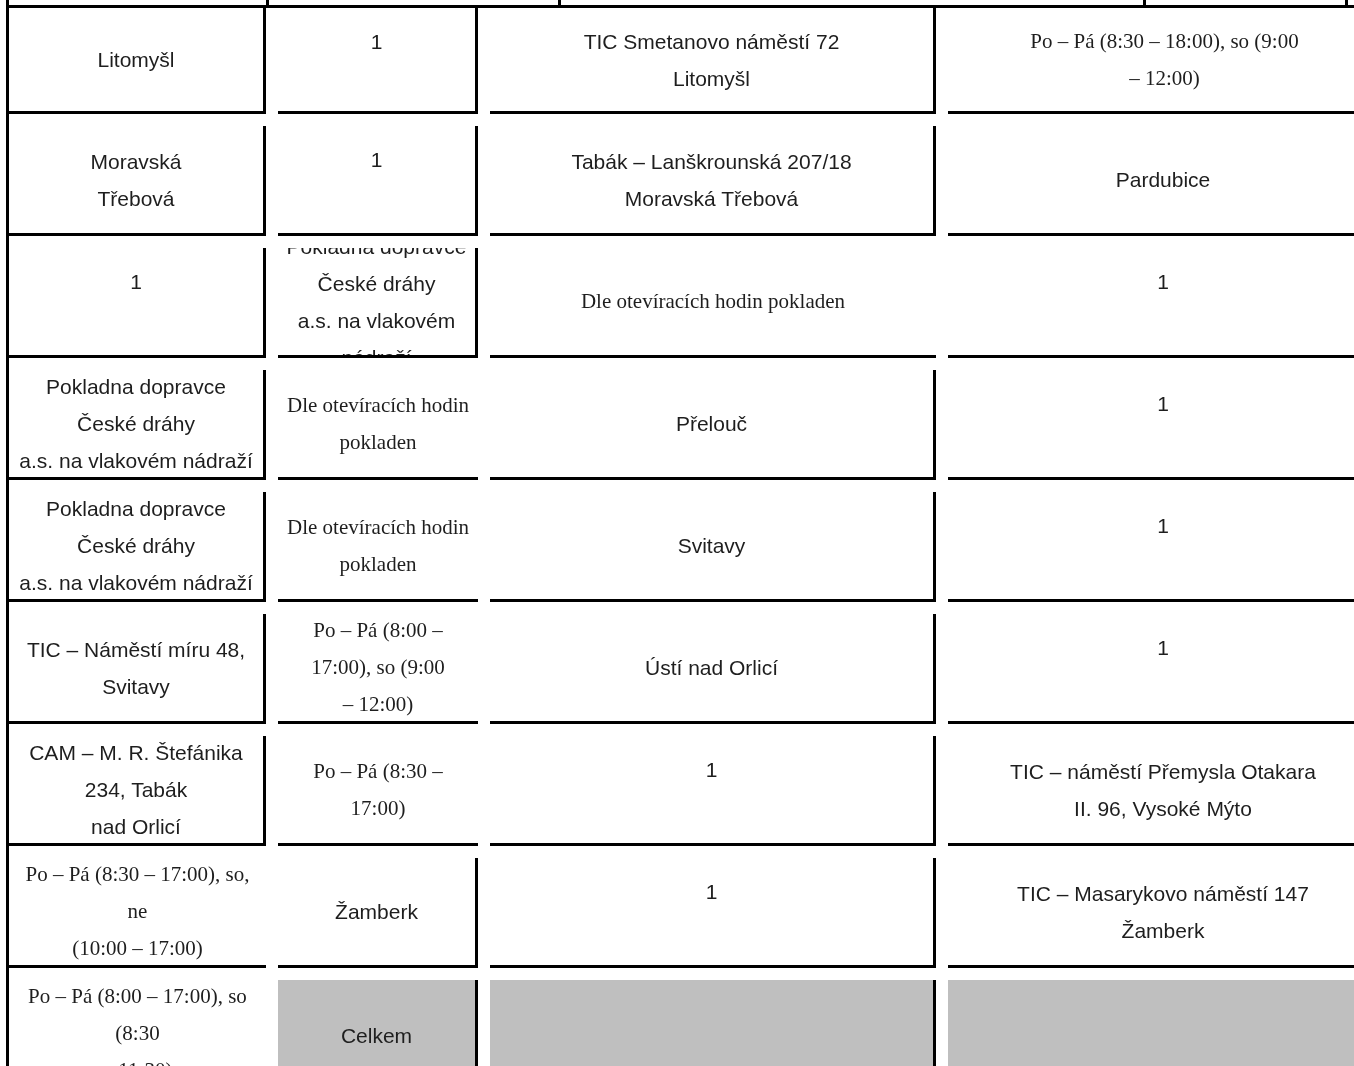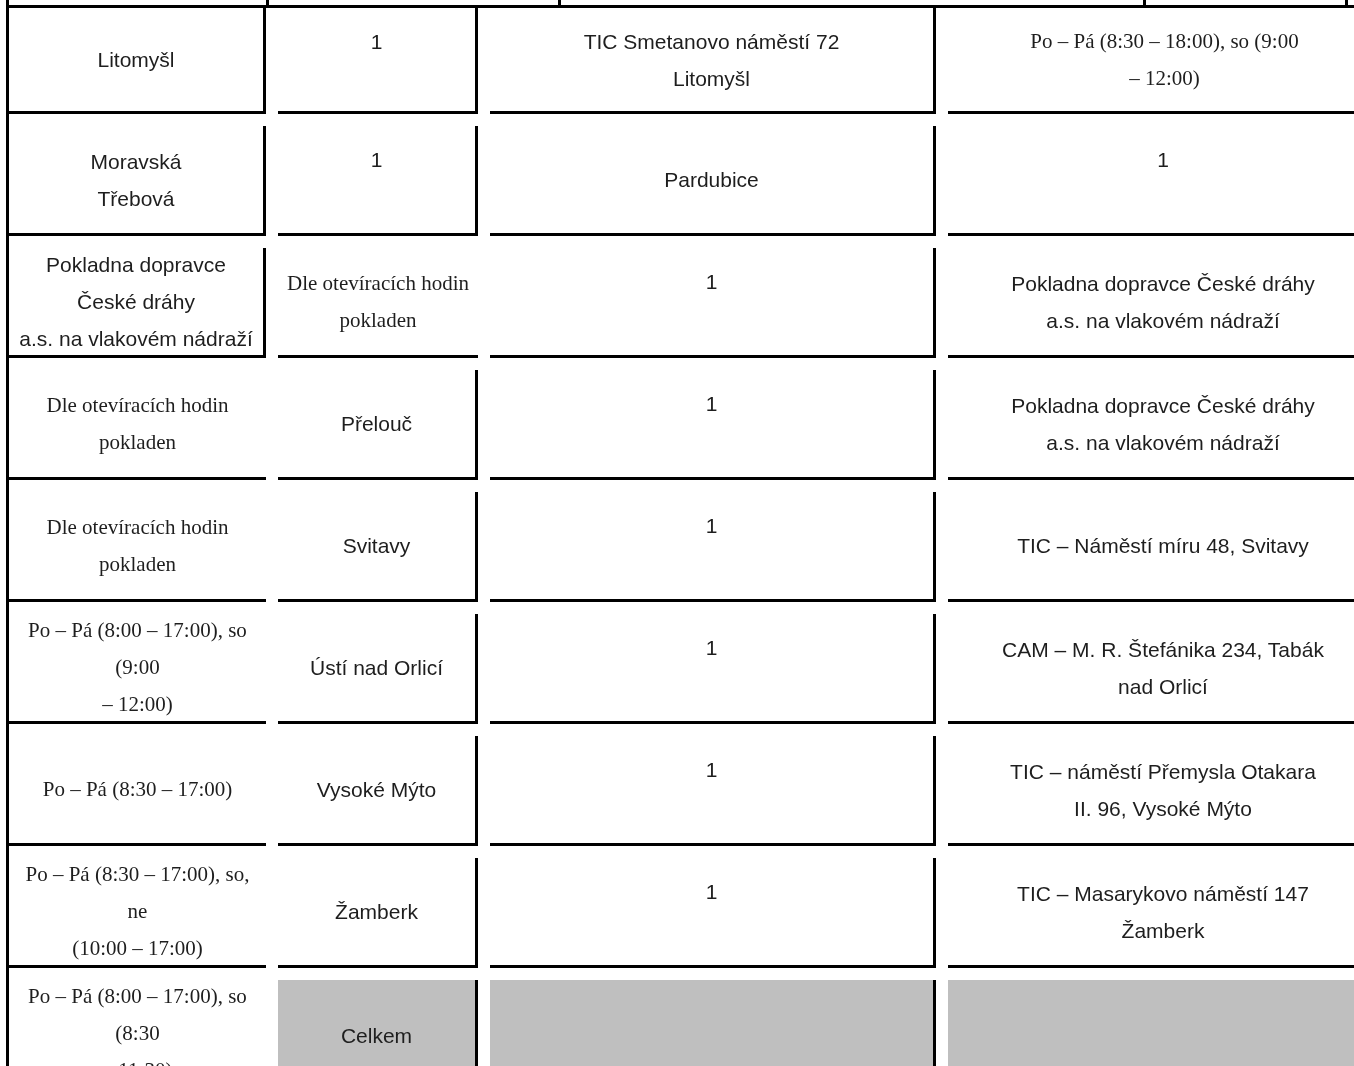--- a/index.html
+++ b/index.html
@@ -80,20 +80,22 @@
   <div class="cell c-city">Litomyšl</div>
   <div class="cell c-count">1</div>
   <div class="cell c-loc">TIC Smetanovo náměstí 72
 Litomyšl</div>
   <div class="cell c-hours col-last">Po – Pá (8:30 – 18:00), so (9:00
 – 12:00)</div>
 
   <div class="cell c-city">Moravská
 Třebová</div>
   <div class="cell c-count">1</div>
+  <div class="cell c-loc">Tabák – Lanškrounská 207/18
+Moravská Třebová</div>
 
   <div class="cell c-city">Pardubice</div>
   <div class="cell c-count">1</div>
   <div class="cell c-loc">Pokladna dopravce České dráhy
 a.s. na vlakovém nádraží</div>
   <div class="cell c-hours col-last">Dle otevíracích hodin pokladen</div>
 
   <div class="cell c-count">1</div>
   <div class="cell c-loc">Pokladna dopravce České dráhy
 a.s. na vlakovém nádraží</div>
@@ -110,21 +112,20 @@
   <div class="cell c-loc">TIC – Náměstí míru 48, Svitavy</div>
   <div class="cell c-hours col-last">Po – Pá (8:00 – 17:00), so (9:00
 – 12:00)</div>
 
   <div class="cell c-city">Ústí nad Orlicí</div>
   <div class="cell c-count">1</div>
   <div class="cell c-loc">CAM – M. R. Štefánika 234, Tabák
 nad Orlicí</div>
   <div class="cell c-hours col-last">Po – Pá (8:30 – 17:00)</div>
 
-  <div class="cell c-city">Vysoké Mýto</div>
   <div class="cell c-count">1</div>
   <div class="cell c-loc">TIC – náměstí Přemysla Otakara
 II. 96, Vysoké Mýto</div>
   <div class="cell c-hours col-last">Po – Pá (8:30 – 17:00), so, ne
 (10:00 – 17:00)</div>
 
   <div class="cell c-city">Žamberk</div>
   <div class="cell c-count">1</div>
   <div class="cell c-loc">TIC – Masarykovo náměstí 147
 Žamberk</div>

